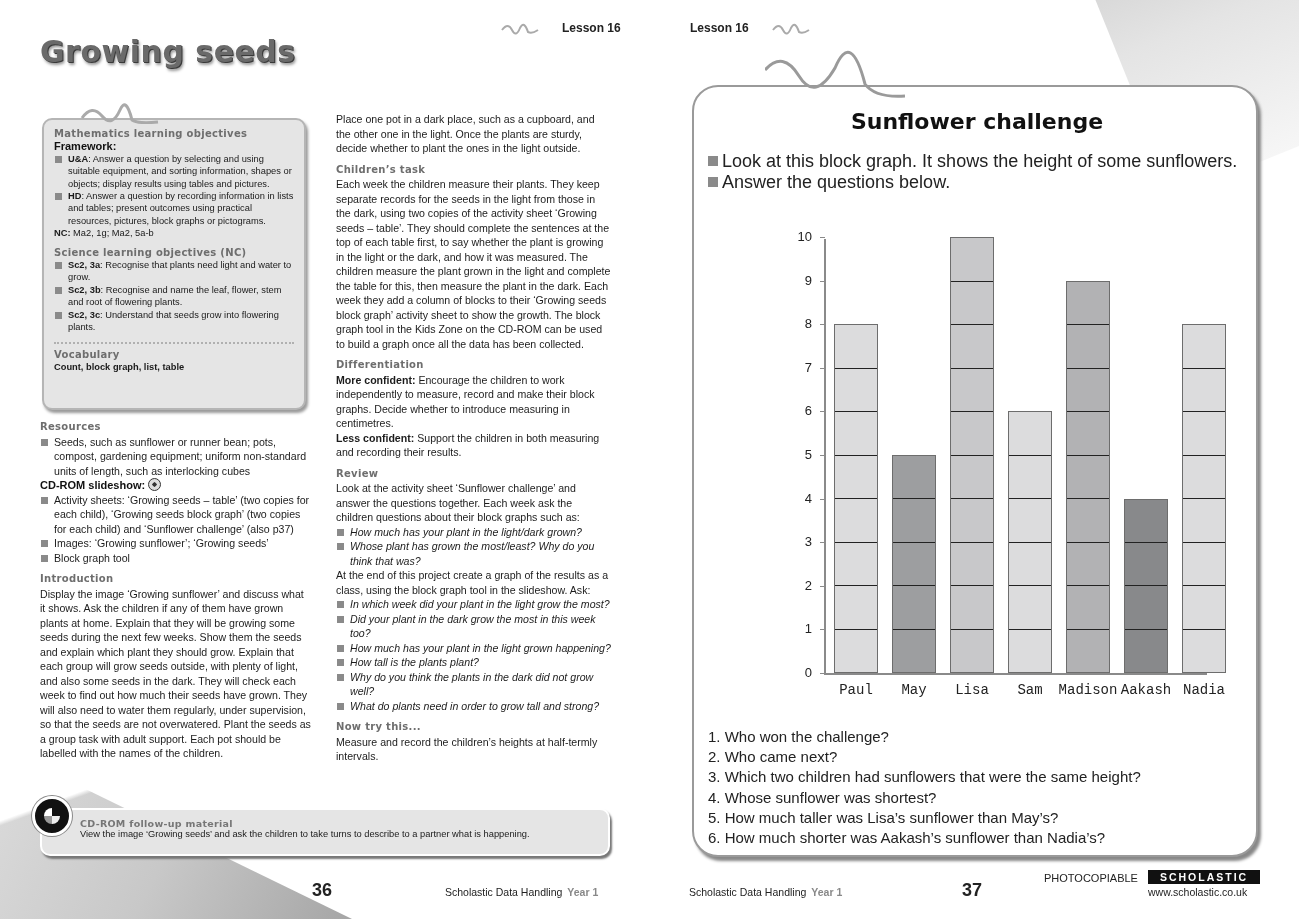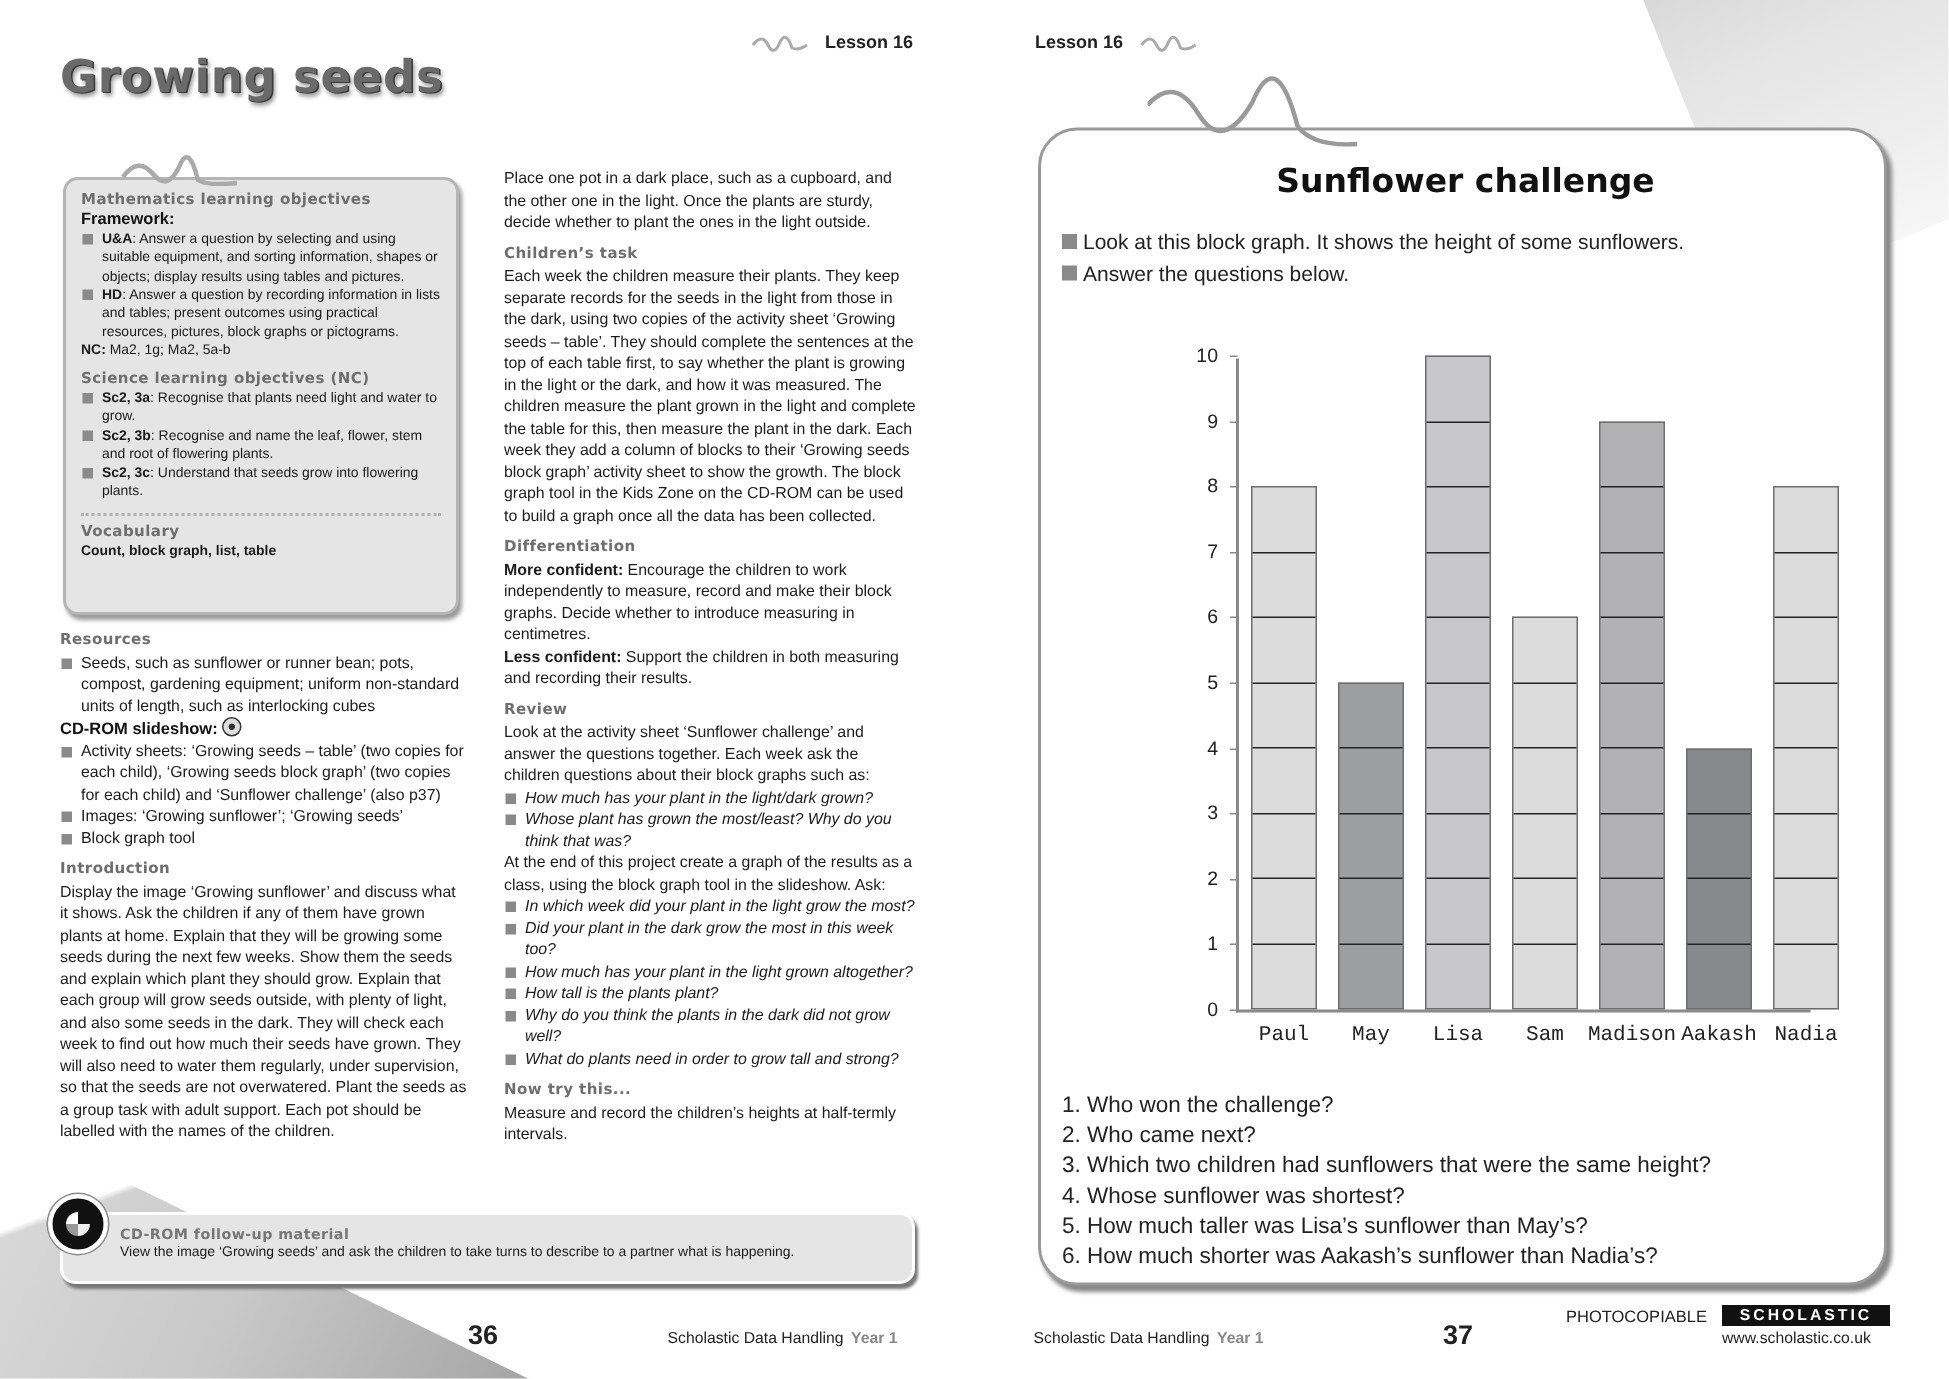--- a/index.html
+++ b/index.html
@@ -16,21 +16,21 @@
     background: linear-gradient(90deg, #f3f3f3 0%, #c8c8c8 40%, #8e8e8e 70%, #6a6a6a 100%);
     transform: rotate(26deg); transform-origin: 0 0;
   }
   .swoosh-right {
     position: absolute; left: 300px; top: -360px; width: 700px; height: 600px;
     background: linear-gradient(180deg, #8c8c8c 0%, #bdbdbd 40%, #e4e4e4 75%, #f6f6f6 100%);
     transform: rotate(-22deg); transform-origin: 0 0;
   }
 
   
-  .lesson-tag { position: absolute; top: 20px; font-size: 12px; font-weight: bold; color: #222; display: flex; align-items: center; gap: 10px; }
+  .lesson-tag { position: absolute; top: 20px; font-size: 12px; font-weight: bold; color: #222; display: flex; align-items: center; gap: 22px; }
   .lesson-left { left: 500px; }
   .lesson-right { left: 40px; }
   .squiggle { width: 40px; height: 16px; }
 
   .page-title {
     position: absolute; left: 40px; top: 34px; font-size: 30px; font-weight: bold;
     color: #6a6a6a; letter-spacing: 0.5px;
     text-shadow: 1px 1px 0 #3a3a3a, 2px 3px 3px #999;
     font-family: "DejaVu Sans", sans-serif;
   }
@@ -76,21 +76,21 @@
   .footer-title .year { color: #888; font-weight: bold; margin-left: 5px; }
 
   
   .challenge-box {
     position: absolute; left: 42px; top: 85px; width: 566px; height: 772px;
     border: 2px solid #9a9a9a; border-radius: 26px; background: #fff;
     box-shadow: 3px 4px 3px #888;
   }
   .challenge-wave { position: absolute; left: 115px; top: 40px; width: 140px; height: 60px; }
   .challenge-title { position: absolute; left: 0; width: 566px; top: 22px; text-align: center; font-size: 22px; font-weight: bold; color: #111; font-family: "DejaVu Sans", sans-serif; }
-  .instructions { position: absolute; left: 14px; top: 64px; font-size: 14px; line-height: 21px; color: #222; }
+  .instructions { position: absolute; left: 14px; top: 64px; font-size: 18px; line-height: 21px; color: #222; }
   .instructions div { position: relative; padding-left: 14px; }
   .instructions div::before { content: ""; position: absolute; left: 0; top: 5px; width: 10px; height: 10px; background: #8a8a8a; }
 
   .chart { position: absolute; left: 50px; top: 140px; width: 470px; height: 475px; }
   .y-axis { position: absolute; left: 80px; top: 12px; width: 2px; height: 436px; background: #8a8a8a; }
   .x-axis { position: absolute; left: 80px; top: 446px; width: 383px; height: 2px; background: #8a8a8a; }
   .y-tick { position: absolute; left: 38px; width: 30px; text-align: right; font-size: 13px; color: #222; }
   .y-tick-mark { position: absolute; left: 76px; width: 5px; height: 1px; background: #8a8a8a; }
   .bar { position: absolute; width: 44px; border: 1.5px solid #6d6d6d; display: flex; flex-direction: column-reverse; }
   .bar .block { flex: 1; border-top: 1px solid #222; }
@@ -166,21 +166,21 @@
     <div class="sub-head">Review</div>
     <p>Look at the activity sheet ‘Sunflower challenge’ and answer the questions together. Each week ask the children questions about their block graphs such as:</p>
     <ul class="bullet-list italic">
       <li>How much has your plant in the light/dark grown?</li>
       <li>Whose plant has grown the most/least? Why do you think that was?</li>
     </ul>
     <p>At the end of this project create a graph of the results as a class, using the block graph tool in the slideshow. Ask:</p>
     <ul class="bullet-list italic">
       <li>In which week did your plant in the light grow the most?</li>
       <li>Did your plant in the dark grow the most in this week too?</li>
-      <li>How much has your plant in the light grown altogether?</li>
+      <li>How much has your plant in the light grown happening?</li>
       <li>How tall is the plants plant?</li>
       <li>Why do you think the plants in the dark did not grow well?</li>
       <li>What do plants need in order to grow tall and strong?</li>
     </ul>
     <div class="sub-head">Now try this...</div>
     <p>Measure and record the children’s heights at half-termly intervals.</p>
   </div>
 
   <div class="followup">
     <div class="sub-head">CD-ROM follow-up material</div>

